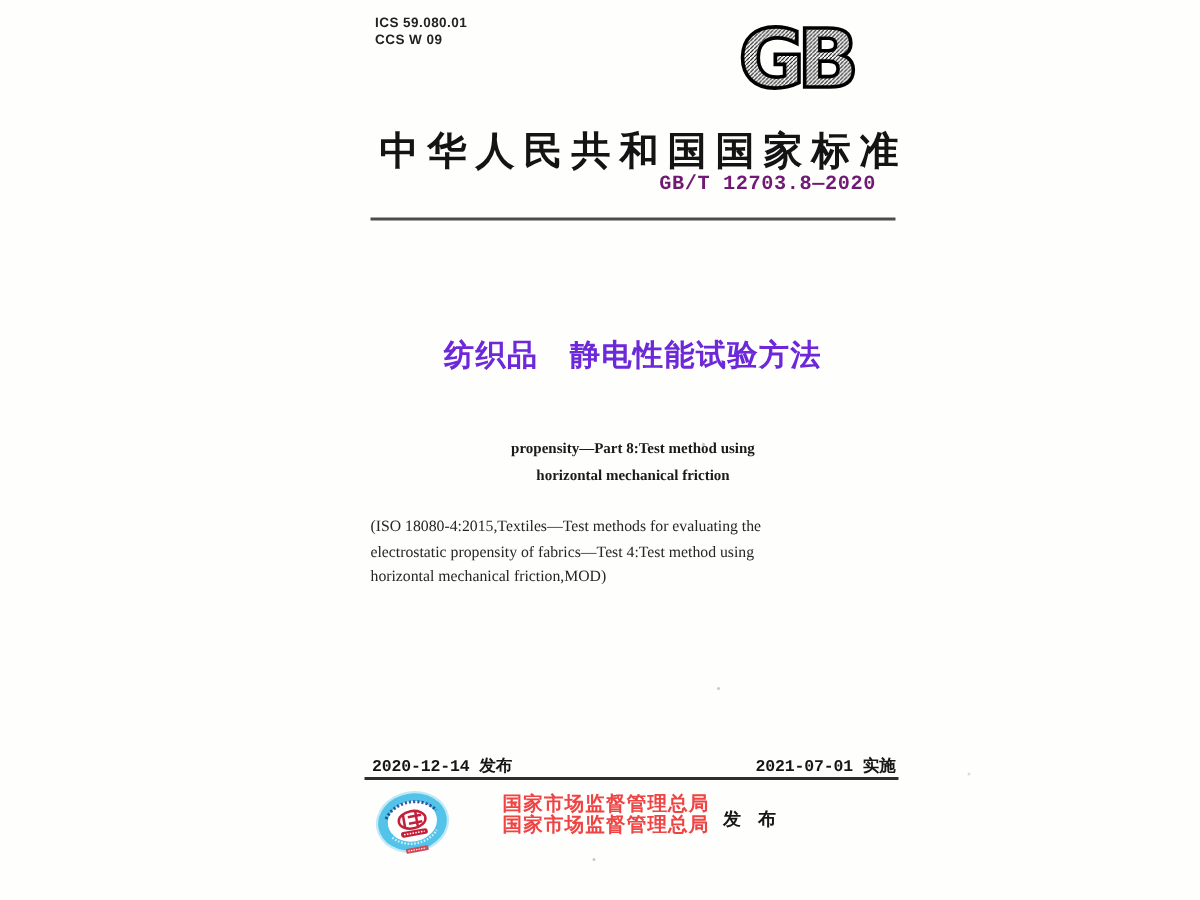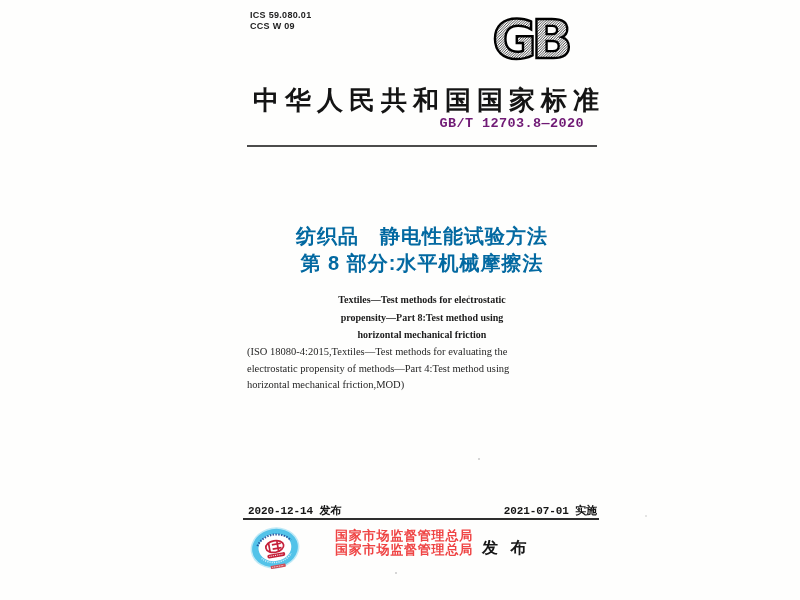--- a/index.html
+++ b/index.html
@@ -33,21 +33,21 @@
     font-family:Liberation Mono, monospace;
     font-weight:bold;font-size:13.5px;letter-spacing:0.4px;color:#701a75;
     white-space:nowrap;
   }
   .rule{position:absolute;background:#4c4c4c;}
   .top-rule{left:247px;top:145px;width:350px;height:2px;}
   
   .cn-title-1,.cn-title-2{
     position:absolute;left:247px;width:350px;text-align:center;
     font-family:"Liberation Sans", sans-serif;
-    font-weight:bold;color:#0369a1;white-space:nowrap;
+    font-weight:bold;color:#6d28d9;white-space:nowrap;
   }
   .cn-title-1{top:223px;font-size:20px;letter-spacing:1px;}
   .cn-title-2{top:250px;font-size:20px;letter-spacing:1px;}
   .en-title{
     position:absolute;left:247px;width:350px;top:291px;text-align:center;
     font-family:"Liberation Serif", serif;
     font-weight:bold;font-size:10px;line-height:17.5px;color:#1b1b1b;
   }
   .iso-ref{
     position:absolute;left:247px;width:350px;top:344px;text-align:left;
@@ -67,21 +67,21 @@
   .seal{position:absolute;left:249px;top:527px;width:52px;height:46px;}
   .publisher{
     position:absolute;left:335px;top:529px;
     font-family:"Liberation Sans", sans-serif;
     font-weight:bold;font-size:13px;line-height:13.5px;
     letter-spacing:0.8px;color:#ef4444;white-space:nowrap;
   }
   .publish-label{
     position:absolute;left:482px;top:538px;
     font-family:"Liberation Sans", sans-serif;
-    font-weight:bold;font-size:16px;letter-spacing:4px;color:#171717;
+    font-weight:bold;font-size:12px;letter-spacing:4px;color:#171717;
     white-space:nowrap;
   }
   
   .speck{position:absolute;border-radius:50%;background:#8a8a8a;opacity:0.45;}
   .speck.s1{left:468px;top:295px;width:2px;height:3px;}
   .speck.s2{left:395px;top:572px;width:2px;height:2px;}
   .speck.s3{left:478px;top:458px;width:2px;height:2px;}
   .speck.s4{left:645px;top:515px;width:2px;height:2px;opacity:0.3;}
 </style>
 </head>
@@ -106,31 +106,29 @@
     </svg>
   </div>
 
   <h1 class="nat-title">中华人民共和国国家标准</h1>
 
   <div class="std-num">GB/T 12703.8—2020</div>
 
   <div class="rule top-rule"></div>
 
   <div class="cn-title-1">纺织品　静电性能试验方法</div>
-  <div class="cn-title-2">第 8 部分:水平机械摩擦法</div>
 
   <div class="en-title">
-    <div>Textiles—Test methods for electrostatic</div>
     <div>propensity—Part 8:Test method using</div>
     <div>horizontal mechanical friction</div>
   </div>
 
   <div class="iso-ref">
     <div>(ISO 18080-4:2015,Textiles—Test methods for evaluating the</div>
-    <div>electrostatic propensity of methods—Part 4:Test method using</div>
+    <div>electrostatic propensity of fabrics—Test 4:Test method using</div>
     <div>horizontal mechanical friction,MOD)</div>
   </div>
 
   <div class="date-row date-issue">
     <span>2020-12-14</span>
     <span>发布</span>
   </div>
   <div class="date-row date-impl">
     <span>2021-07-01</span>
     <span>实施</span>

